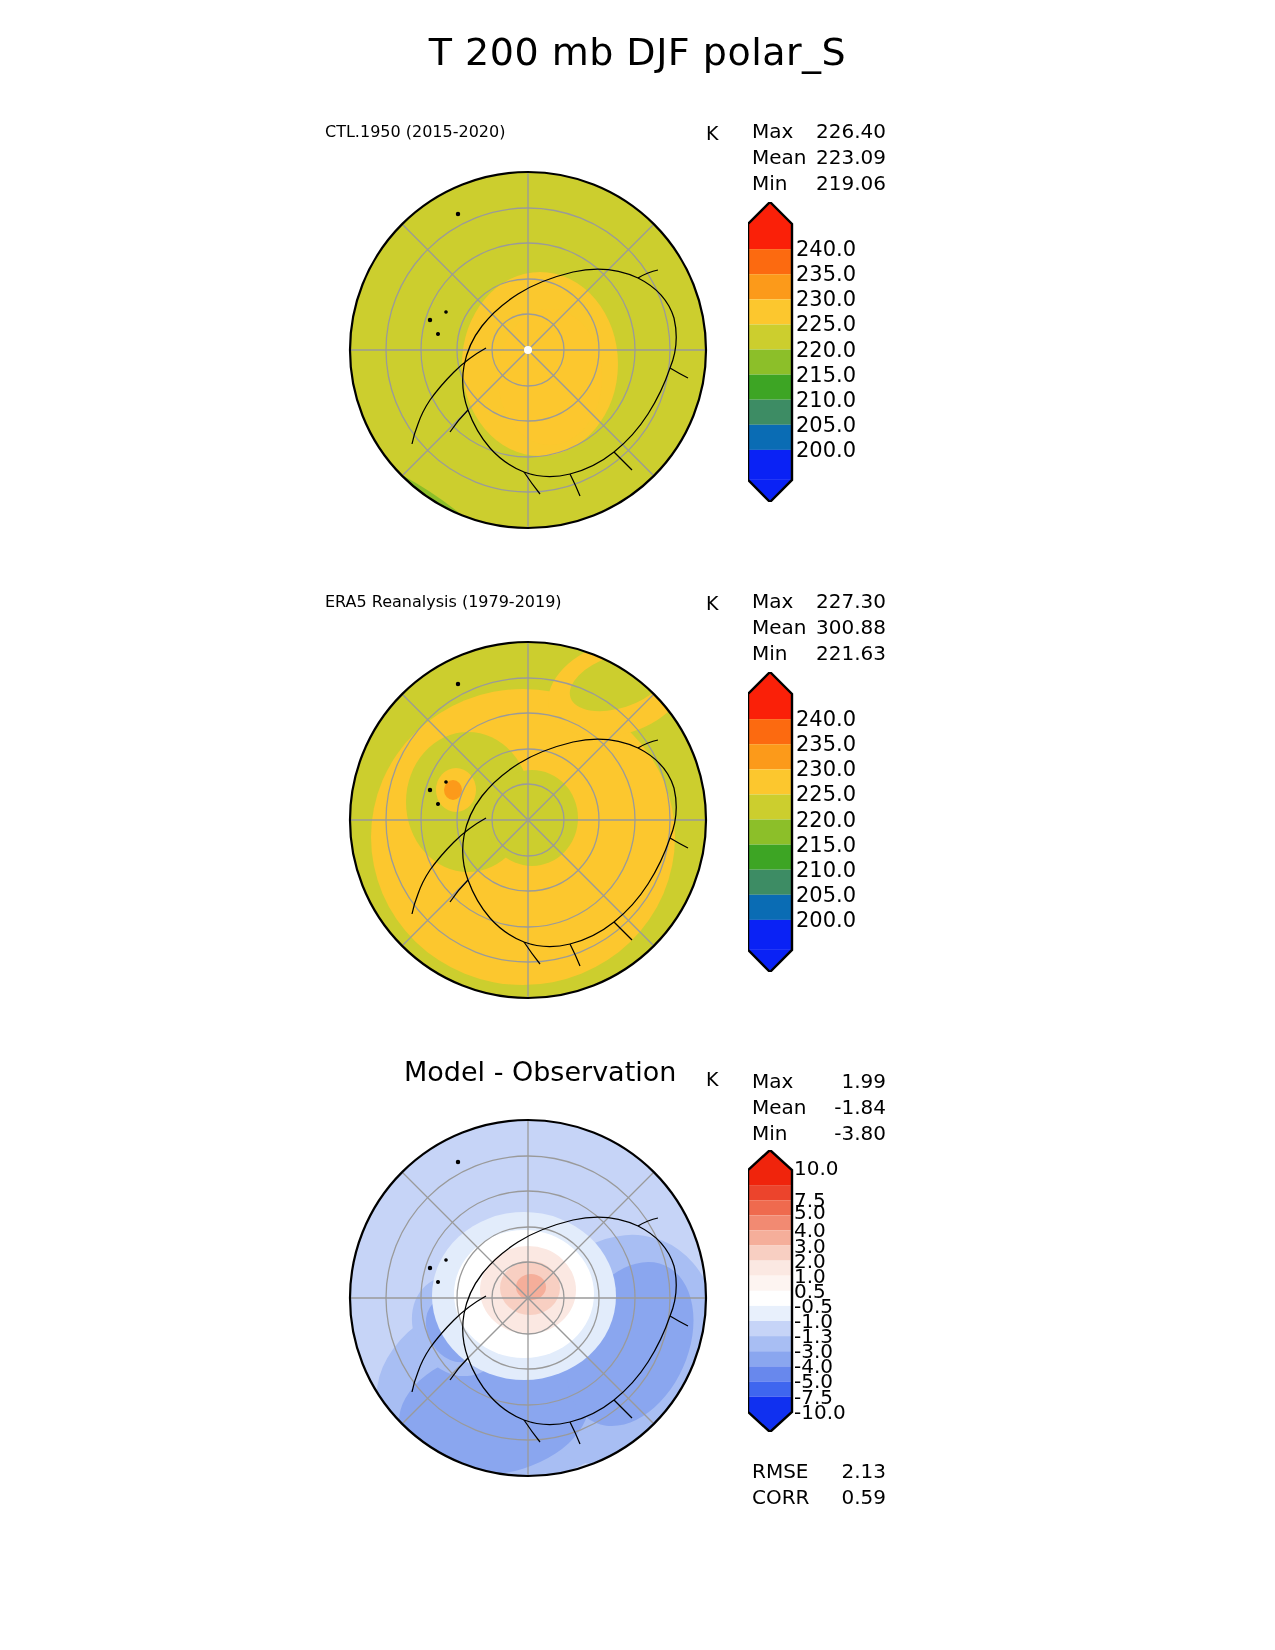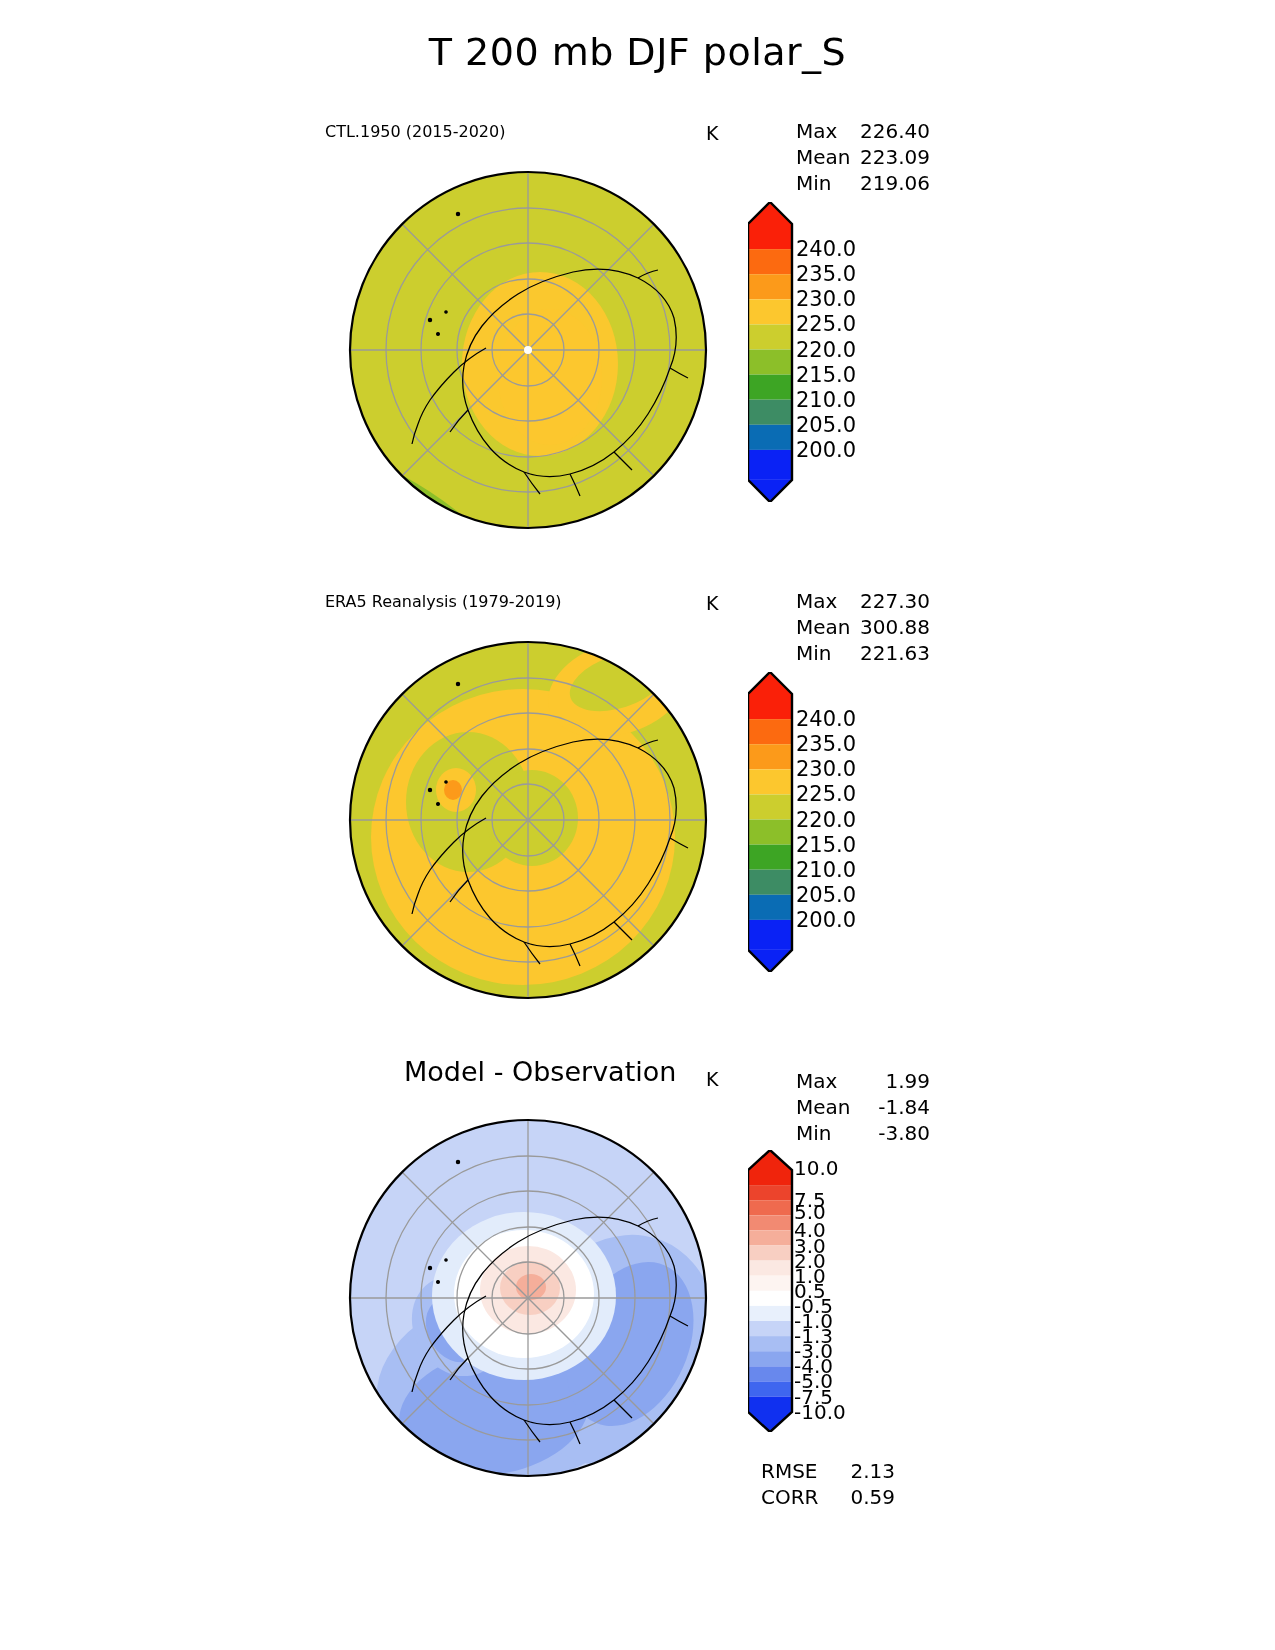--- a/index.html
+++ b/index.html
@@ -52,21 +52,20 @@
     left: 752px;
     top: 8px;
     font-size: 20px;
     line-height: 26px;
   }
   .stats .row { display: block; height: 26px; white-space: nowrap; }
   .stats .k {
     display: inline-block;
     width: 62px;
     text-align: left;
-    margin-left: 44px;
   }
   .stats .v {
     display: inline-block;
     width: 72px;
     text-align: right;
   }
   .panel-2 .stats { top: 18px; }
 
   
   .map-wrap { position: absolute; left: 318px; top: 42px; }
@@ -92,21 +91,20 @@
     transform: translateY(-50%);
   }
   #cbar-2 .cbar-ticks { font-size: 20px; left: 46px; }
 
   .bottom-stats {
     position: absolute;
     left: 752px;
     top: 408px;
     font-size: 20px;
     line-height: 26px;
-    margin-left: 9px;
   }
   .bottom-stats .row { display: block; height: 26px; white-space: nowrap; }
   .bottom-stats .k { display: inline-block; width: 62px; text-align: left; }
   .bottom-stats .v { display: inline-block; width: 72px; text-align: right; }
 </style>
 </head>
 <body>
 
 <div class="page-title">T 200 mb DJF polar_S</div>
 

